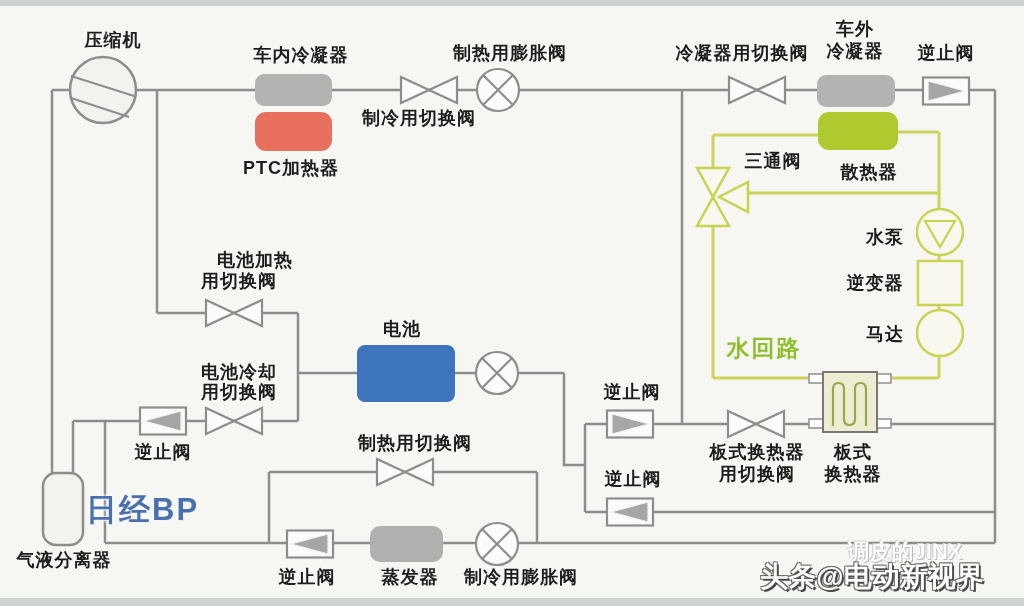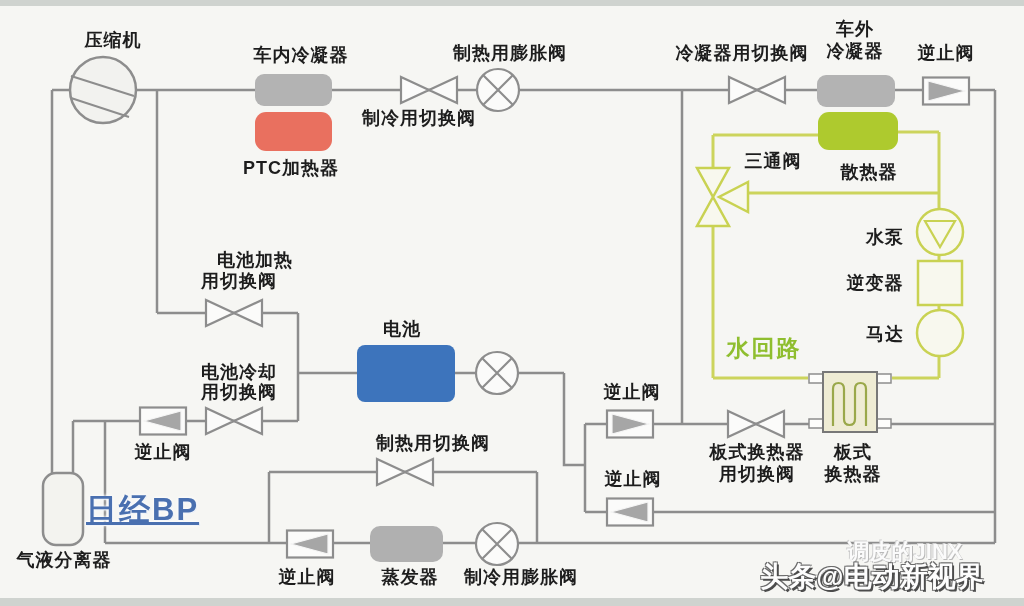--- a/index.html
+++ b/index.html
@@ -23,21 +23,20 @@
     color:#1d1d1d;
     line-height:1.1;
   }
   .lbl-big-gray{font-size:26px;color:#9b9b9b;letter-spacing:7px;}
   .lbl-water{font-size:23px;color:#8fbe2f;letter-spacing:2px;}
   .wm-nikkei{
     position:absolute;left:86px;top:489px;
     font-size:31px;font-weight:bold;letter-spacing:2px;
     color:#4a70b0;
     text-shadow:0 0 2px #ffffff,0 0 4px #ffffff,1px 1px 0 #dfe7f2;
-    text-decoration:underline;
   }
   .wm-jinx{
     position:absolute;left:905px;top:537px;
     transform:translateX(-50%);
     font-size:22px;font-weight:bold;white-space:nowrap;
     color:#fbfbfb;
     text-shadow:1px 1px 0 #b9b9b9,-1px -1px 0 #cfcfcf;
   }
   .wm-toutiao{
     position:absolute;left:872px;top:558px;
@@ -183,21 +182,21 @@
   <div class="lbl" style="left:885px;top:228px;">水泵</div>
   <div class="lbl" style="left:875px;top:274px;">逆变器</div>
   <div class="lbl" style="left:885px;top:325px;">马达</div>
   <div class="lbl lbl-water" style="left:764px;top:336px;">水回路</div>
   <div class="lbl" style="left:255px;top:251px;">电池加热</div>
   <div class="lbl" style="left:239px;top:272px;">用切换阀</div>
   <div class="lbl" style="left:402px;top:320px;">电池</div>
   <div class="lbl" style="left:239px;top:363px;">电池冷却</div>
   <div class="lbl" style="left:239px;top:383px;">用切换阀</div>
   <div class="lbl" style="left:163px;top:443px;">逆止阀</div>
-  <div class="lbl" style="left:433px;top:434px;">制热用切换阀</div>
+  <div class="lbl" style="left:415px;top:434px;">制热用切换阀</div>
   <div class="lbl" style="left:307px;top:568px;">逆止阀</div>
   <div class="lbl" style="left:410px;top:568px;">蒸发器</div>
   <div class="lbl" style="left:521px;top:568px;">制冷用膨胀阀</div>
   <div class="lbl" style="left:632px;top:383px;">逆止阀</div>
   <div class="lbl" style="left:633px;top:470px;">逆止阀</div>
   <div class="lbl" style="left:757px;top:443px;">板式换热器</div>
   <div class="lbl" style="left:757px;top:465px;">用切换阀</div>
   <div class="lbl" style="left:853px;top:443px;">板式</div>
   <div class="lbl" style="left:853px;top:465px;">换热器</div>
   <div class="lbl" style="left:64px;top:551px;">气液分离器</div>

